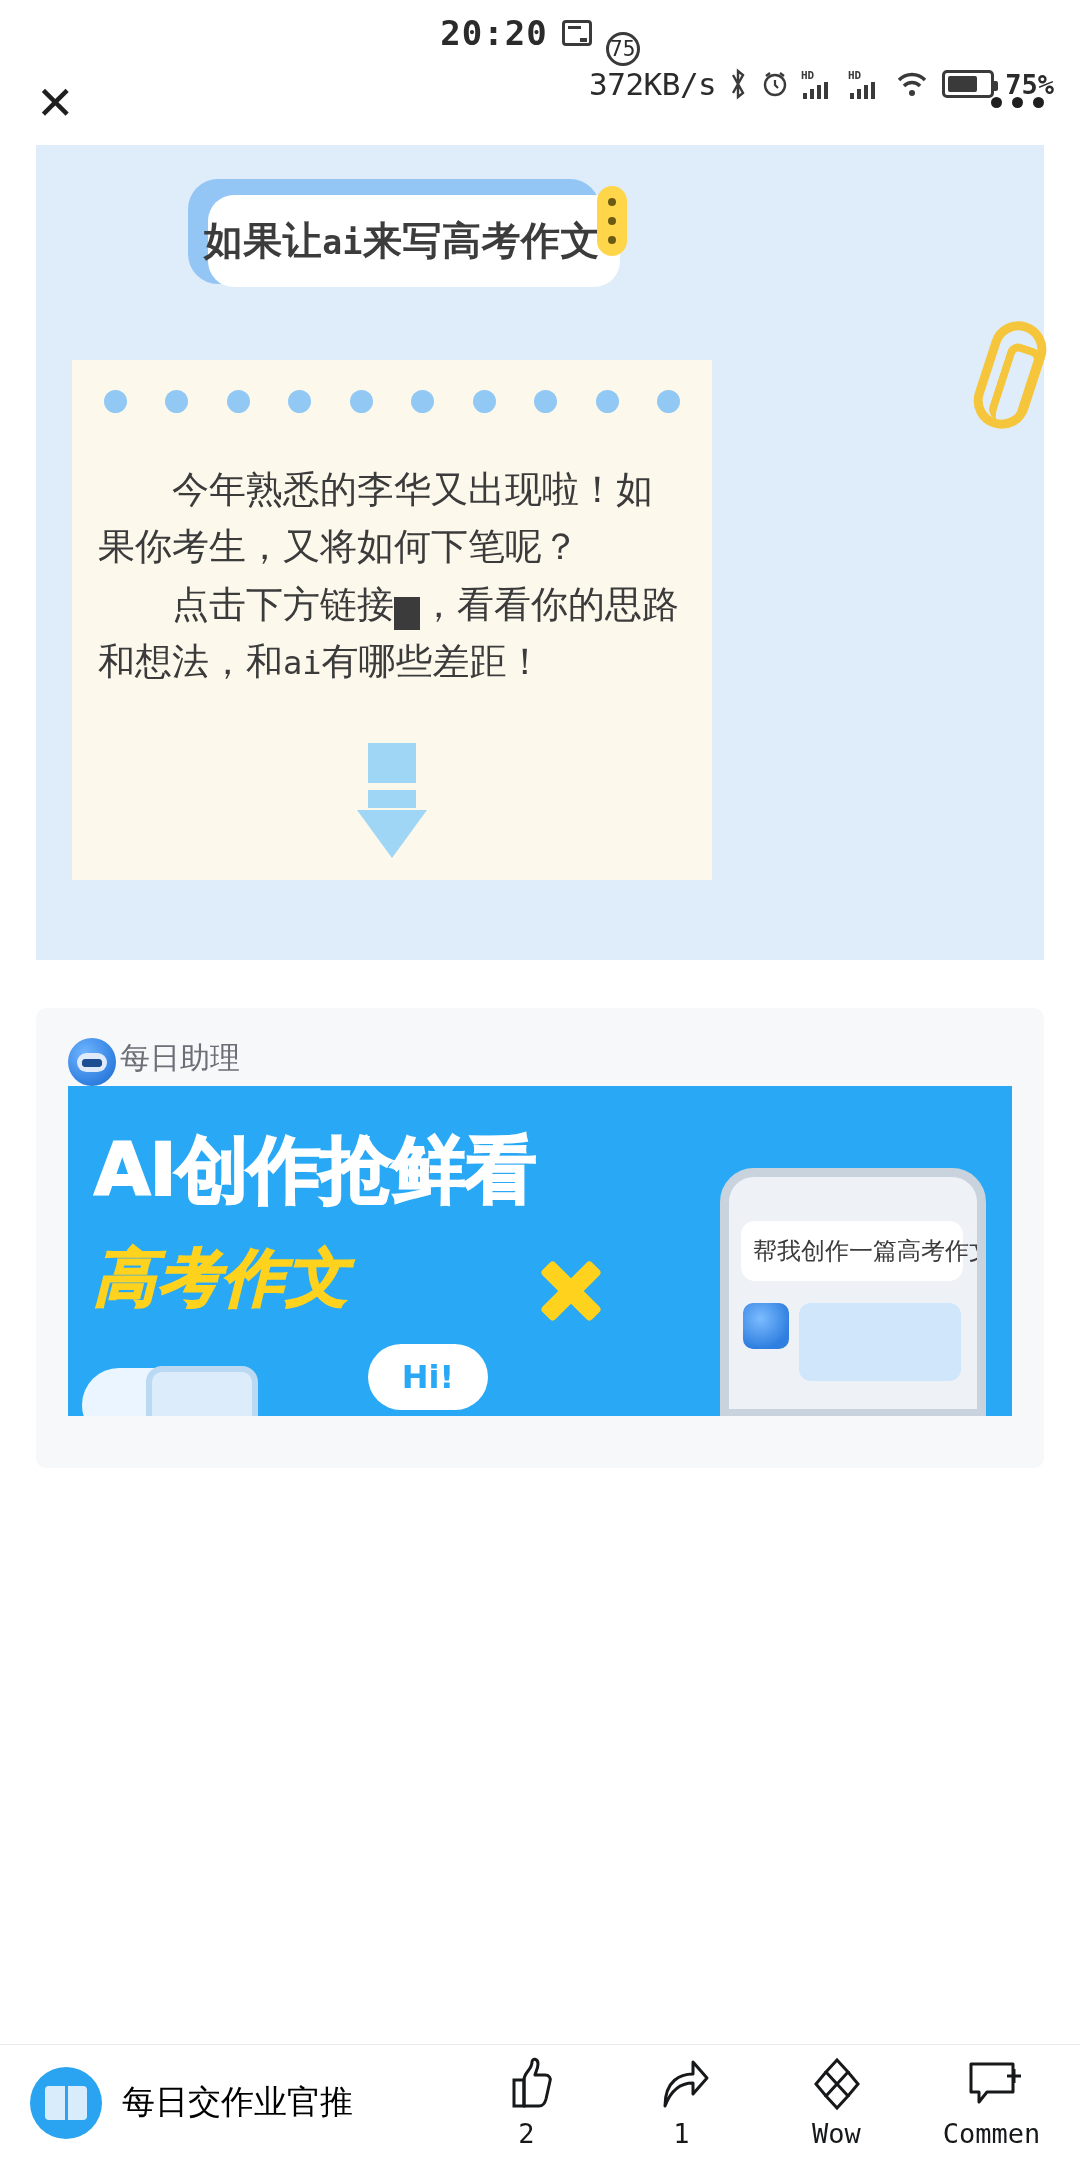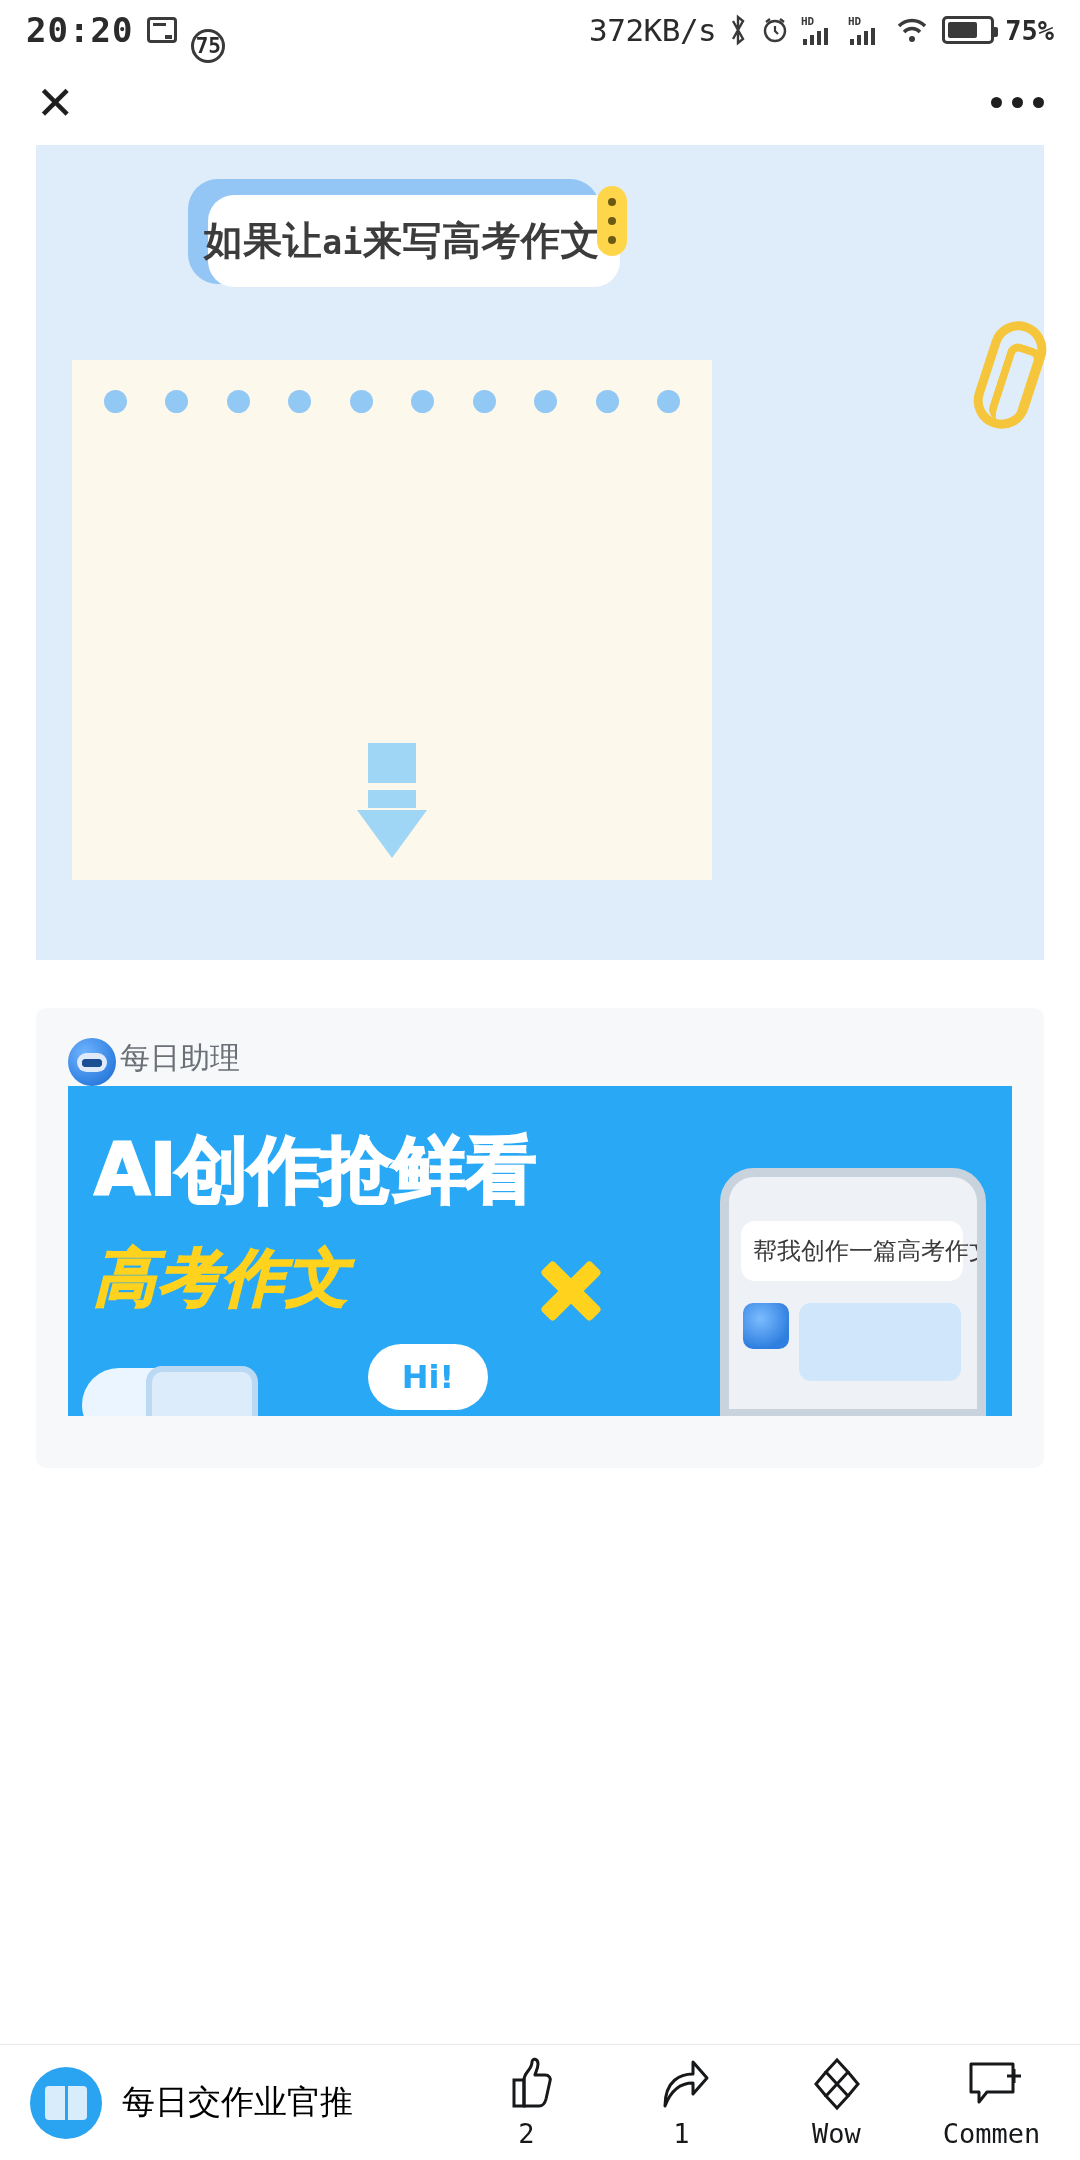--- a/index.html
+++ b/index.html
@@ -11,39 +11,40 @@
     position:relative;
   }
 
   
   .statusbar{
     height:60px; width:100%;
     display:flex; align-items:center;
     padding:0 26px;
     font-family:"DejaVu Sans Mono","Liberation Mono",monospace;
     color:#2b2b2b;
+    flex-direction:column;
   }
   .sb-left{ display:flex; align-items:center; gap:14px; }
   .sb-time{ font-size:34px; font-weight:700; letter-spacing:1px; }
   .sb-screenicon{
     width:30px;height:26px;border:3px solid #3a3a3a;border-radius:4px;
     position:relative;
   }
   .sb-screenicon::after{
     content:""; position:absolute; right:2px; bottom:1px;
     width:7px;height:4px;background:#3a3a3a;
   }
   .sb-screenicon::before{
     content:""; position:absolute; left:3px; top:3px;
     width:13px;height:3px;background:#3a3a3a;
   }
   .sb-circlenum{
     width:34px;height:34px;border:3px solid #3a3a3a;border-radius:50%;
     display:flex;align-items:center;justify-content:center;
-    font-size:21px;font-weight:700;margin-top:32px;
+    font-size:21px;font-weight:400;margin-top:32px;
   }
   .sb-right{ margin-left:auto; display:flex; align-items:center; gap:11px; }
   .sb-net{ font-size:31px; font-weight:400; letter-spacing:-.5px;}
   .sb-batt{
     width:52px;height:28px;border:3px solid #3a3a3a;border-radius:5px;
     position:relative; padding:3px;
   }
   .sb-batt::after{
     content:"";position:absolute;right:-7px;top:8px;width:4px;height:10px;
     background:#3a3a3a;border-radius:0 2px 2px 0;
@@ -353,20 +354,24 @@
       <span></span>
       <span></span>
       <span></span>
       <span></span>
       <span></span>
       <span></span>
       <span></span>
       <span></span>
       <span></span>
     </div>
+    <div class="note-body">
+      <p>今年熟悉的李华又出现啦！如果你考生，又将如何下笔呢？</p>
+      <p><span>点击下方链接</span><span class="tofu">?</span><span>，看看你的思路和想法，和</span><span class="lat">ai</span><span>有哪些差距！</span></p>
+    </div>
     <div class="arrow">
       <div class="seg1"></div>
       <div class="seg2"></div>
       <div class="head"></div>
     </div>
   </div>
 </div>
 
 <div class="card">
   <div class="card-head">

